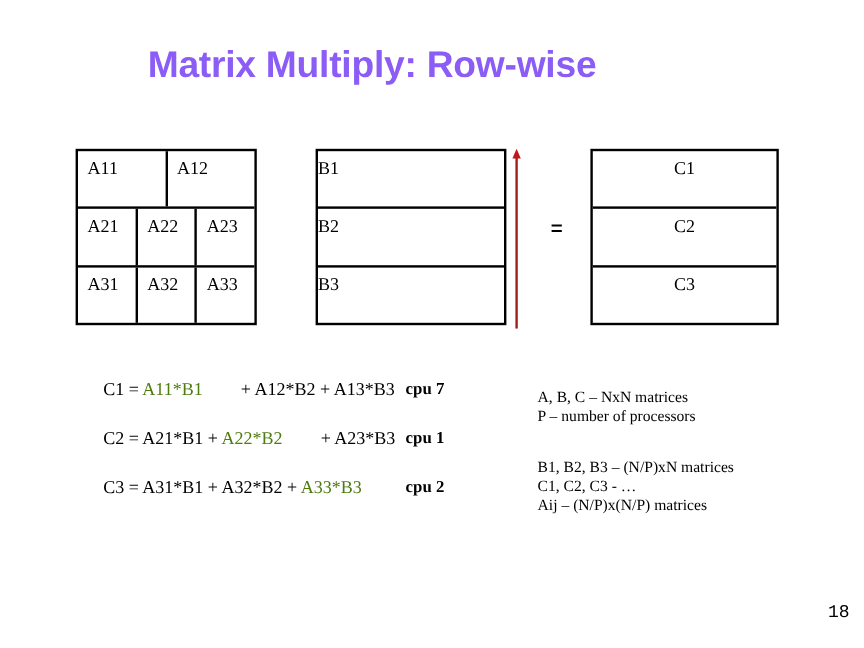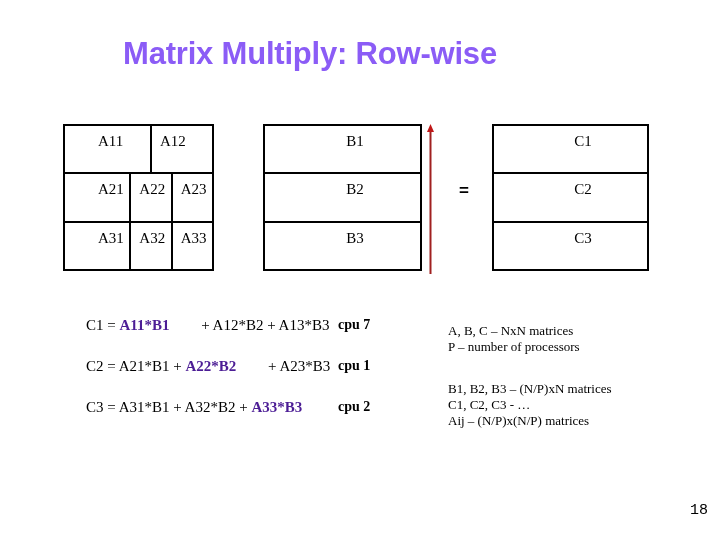--- a/index.html
+++ b/index.html
@@ -37,21 +37,20 @@
     box-sizing: border-box;
     display: flex;
     flex-direction: column;
   }
   .matrix-row {
     display: flex;
     flex-direction: row;
     border-bottom: 2px solid #000000;
     box-sizing: border-box;
     flex: 1 1 0;
-    padding-left: 25px;
   }
   .matrix-row:last-child {
     border-bottom: none;
   }
   .matrix-cell {
     box-sizing: border-box;
     border-right: 2px solid #000000;
     flex: 1 1 0;
     font-size: 15px;
     line-height: 1;
@@ -74,21 +73,20 @@
   }
 
   
   #matrix-b {
     left: 263px;
     top: 124px;
     width: 159px;
     height: 147px;
   }
   #matrix-b .matrix-cell {
-    text-align: center;
     padding-left: 0;
   }
 
   
   #matrix-c {
     left: 492px;
     top: 124px;
     width: 157px;
     height: 147px;
   }
@@ -131,22 +129,21 @@
     height: 41px;
     font-size: 15px;
     line-height: 1;
     white-space: nowrap;
   }
   .eq-text {
     display: inline;
     margin-left: 28px;
   }
   .eq-hi {
-    color: #4c1d95;
-    font-weight: bold;
+    color: #4d7c0f;
   }
   .cpu-label {
     position: absolute;
     left: 280px;
     top: 0;
     font-weight: bold;
     font-size: 14px;
     line-height: 1;
   }
 

